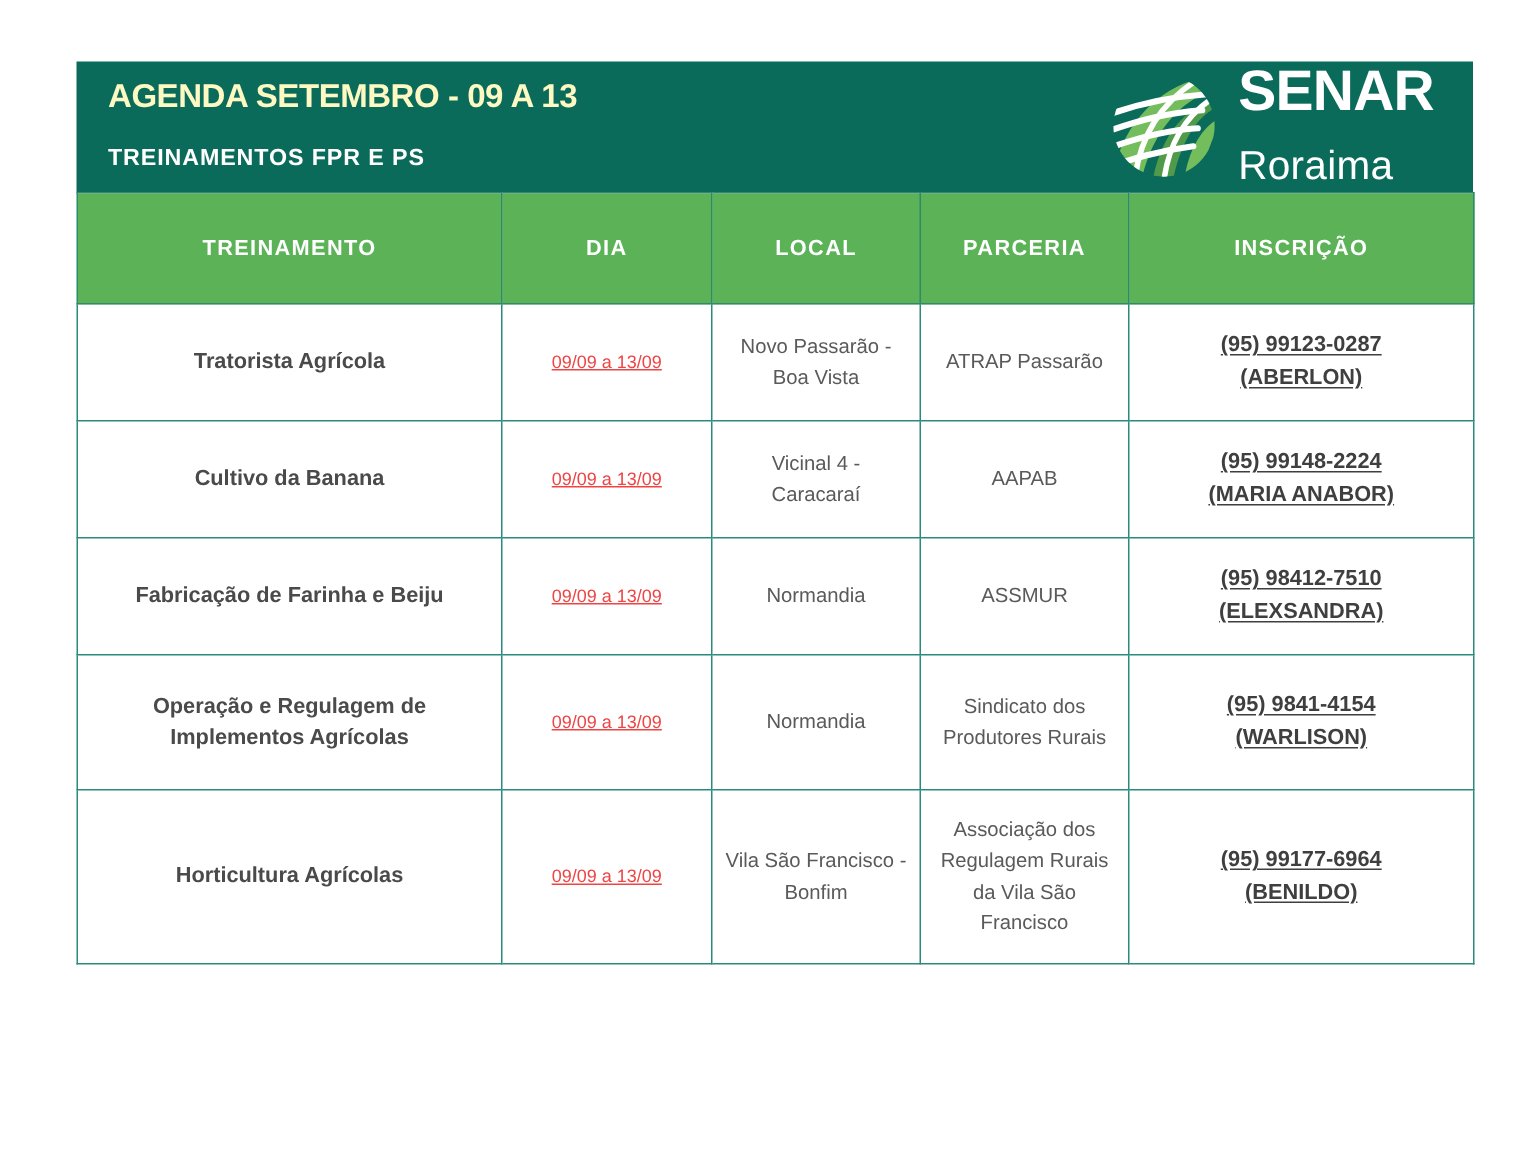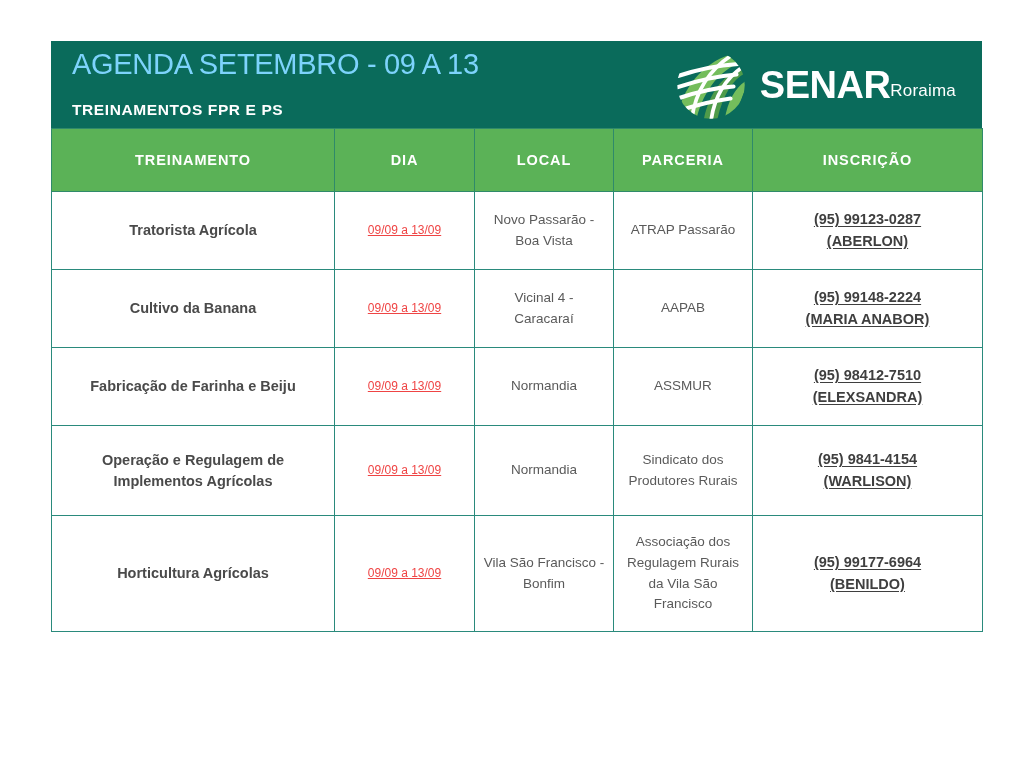--- a/index.html
+++ b/index.html
@@ -35,23 +35,23 @@
   }
 
   .banner-titles {
     display: flex;
     flex-direction: column;
     justify-content: center;
     line-height: 1;
   }
 
   .banner-title {
-    color: #7dd3fc;
-    font-size: 29px;
-    font-weight: normal;
+    color: #fef9c3;
+    font-size: 22px;
+    font-weight: bold;
     letter-spacing: -0.3px;
     line-height: 1.12;
     white-space: nowrap;
   }
 
   .banner-subtitle {
     color: #ffffff;
     font-size: 15.5px;
     font-weight: bold;
     letter-spacing: 0.6px;
@@ -70,34 +70,35 @@
 
   .logo-mark {
     width: 76px;
     height: 72px;
     flex: 0 0 auto;
     display: block;
   }
 
   .logo-words {
     display: flex;
+    flex-direction: column;
     line-height: 1;
   }
 
   .logo-senar {
     color: #ffffff;
     font-size: 38px;
     font-weight: bold;
     letter-spacing: -0.5px;
     line-height: 1;
   }
 
   .logo-roraima {
     color: #ffffff;
-    font-size: 17px;
+    font-size: 27px;
     font-weight: normal;
     letter-spacing: 0.2px;
     line-height: 1.15;
     margin-top: 15px;
   }
 
   
   .agenda-table {
     position: absolute;
     left: 51px;
@@ -114,21 +115,21 @@
     text-align: center;
     vertical-align: middle;
   }
 
   .agenda-table thead th {
     background: #5bb257;
     color: #ffffff;
     font-size: 14.5px;
     font-weight: bold;
     letter-spacing: 0.9px;
-    height: 63px;
+    height: 74px;
     border-color: #2f8a6a;
     padding: 4px 2px;
   }
 
   .agenda-table tbody td {
     background: #ffffff;
     padding: 14px 8px;
   }
 
   .col-treinamento { width: 283px; }

